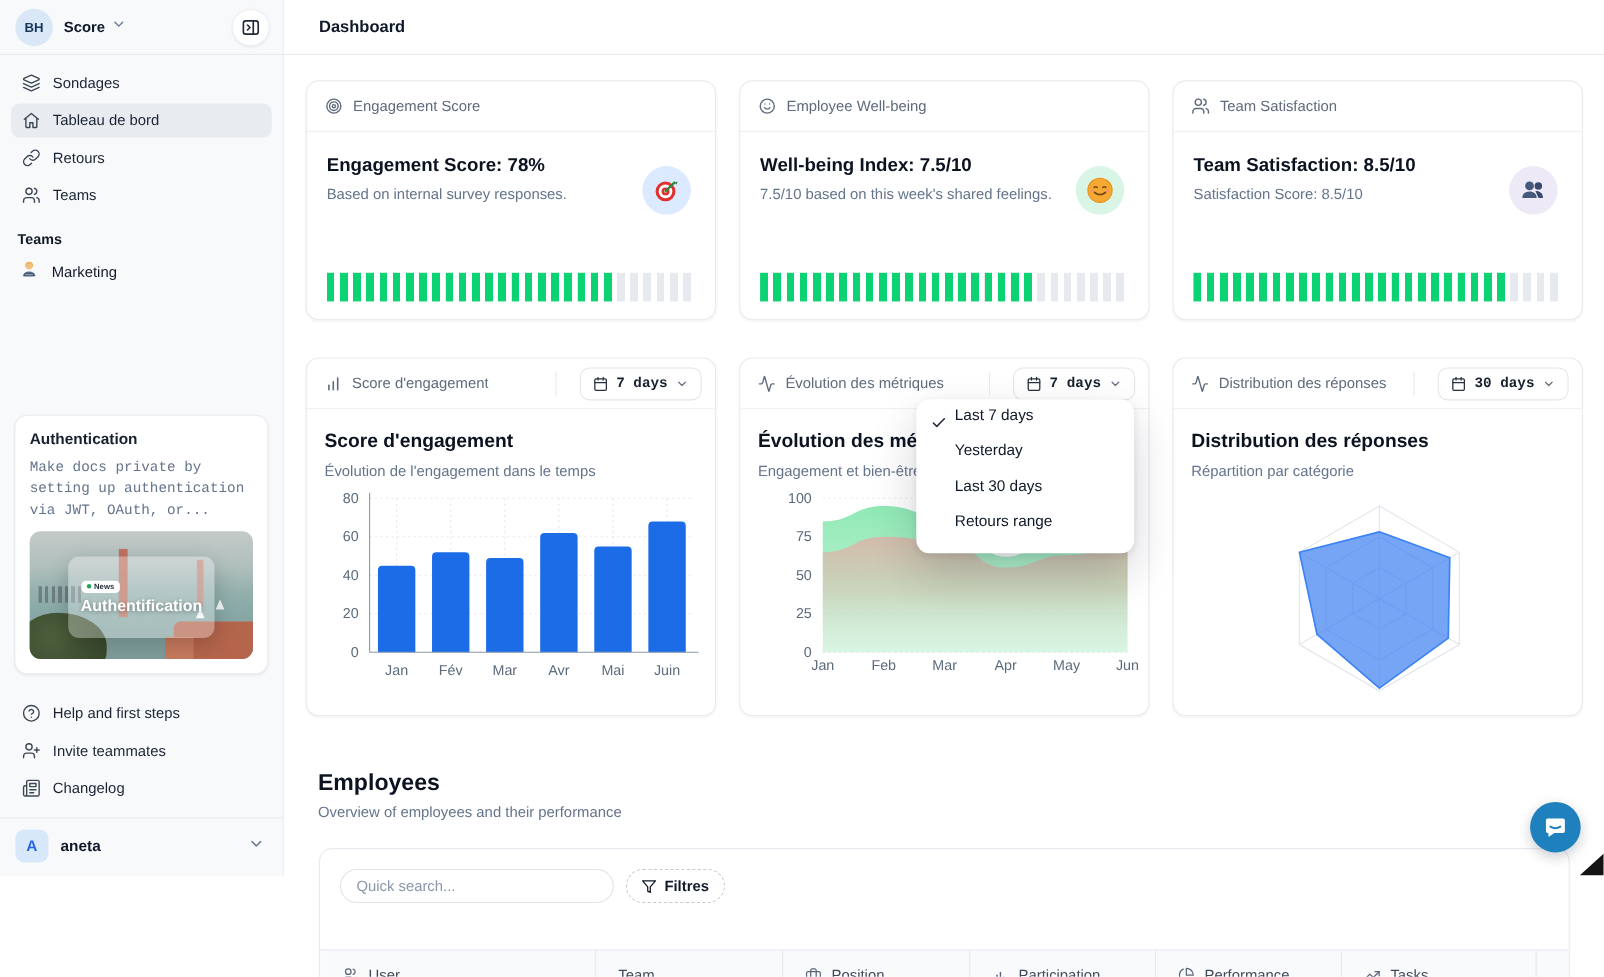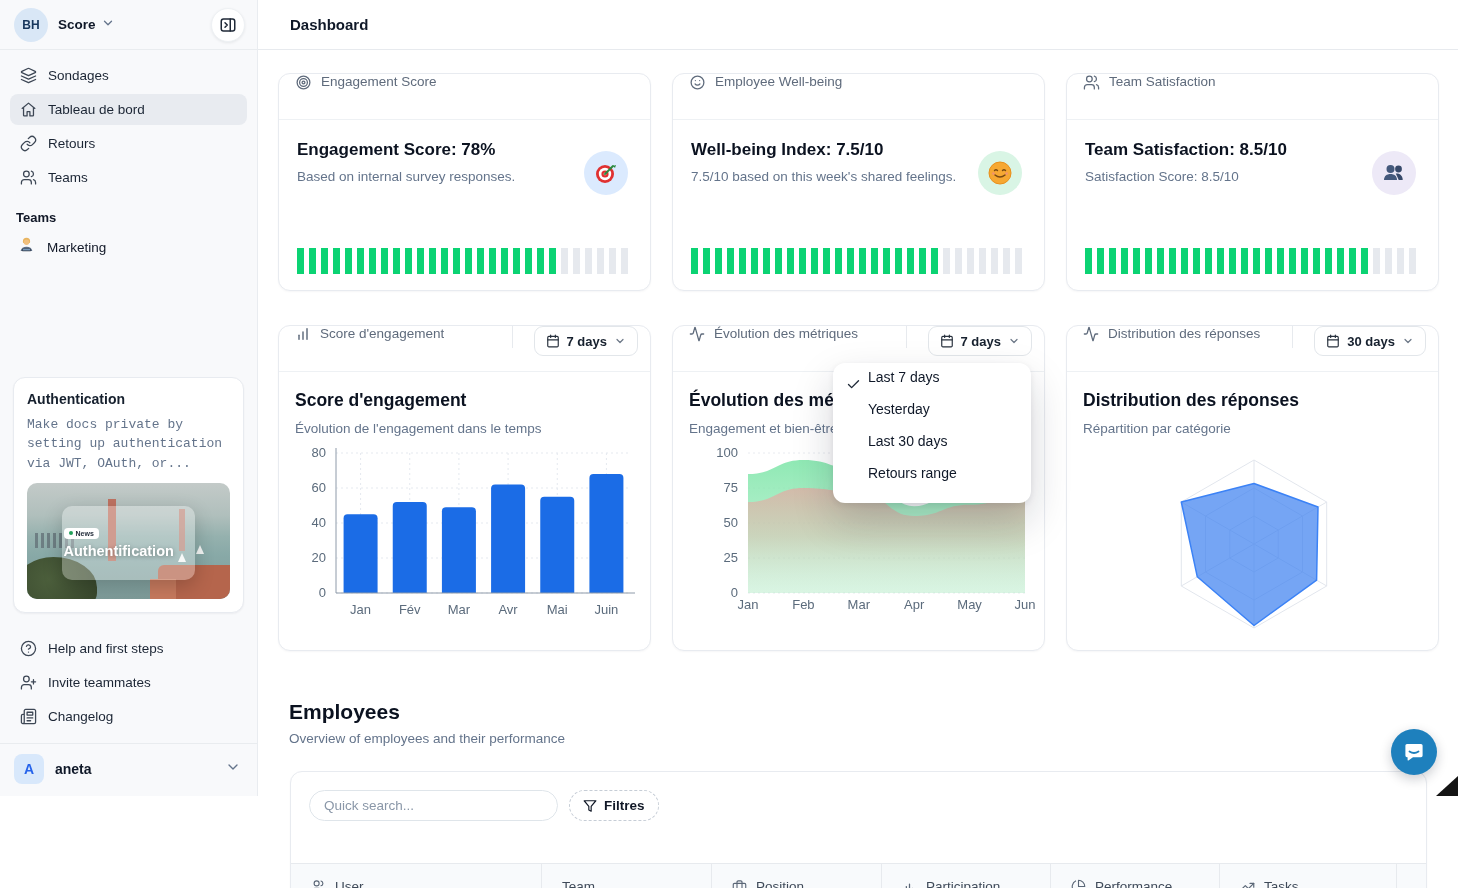--- a/index.html
+++ b/index.html
@@ -40,21 +40,21 @@
   .pi-tower2 { position:absolute; right:22%; top:26px; width:6px; height:42px; background:#c47463; opacity:.7; }
   .pi-trees { position:absolute; left:-10px; bottom:-14px; width:80px; height:56px;
     background:radial-gradient(circle at 40% 40%, #4c5f3c, #36452b); border-radius:50% 60% 40% 50%; }
   .pi-brick { position:absolute; right:0; bottom:0; width:72px; height:34px; background:#b5654c;
     border-radius:6px 0 0 0; }
   .pi-brick2 { position:absolute; right:54px; bottom:0; width:26px; height:20px; background:#c77a5e; }
   .pi-sail { position:absolute; width:0; height:0; border-left:4px solid transparent;
     border-right:4px solid transparent; border-bottom:9px solid #f4f6f5; }
   .pi-overlay { position:absolute; left:17%; top:20%; width:66%; height:64%;
     background:rgba(255,255,255,.30); border-radius:10px; box-shadow:0 6px 20px rgba(0,0,0,.20);
-    display:flex; flex-direction:column; justify-content:center; padding-left:2px; gap:4px; }
+    display:flex; flex-direction:column; justify-content:center; padding-left:12px; gap:4px; }
   .pi-badge { display:inline-flex; align-items:center; gap:3px; background:#fff; border-radius:4px;
     font-size:7px; font-weight:700; color:#1f2937; padding:2px 5px; width:max-content; }
   .pi-badge .dot { width:4px; height:4px; border-radius:50%; background:#22a15a; }
   .pi-title { color:#fff; font-size:14.5px; font-weight:700; text-shadow:0 1px 4px rgba(0,0,0,.35); }
   .sb-footer { padding:4px 10px 0 10px; }
   .sb-divider { height:1px; background:#e9ecef; margin:8px 0 0 0; }
   .workspace { display:flex; align-items:center; gap:11px; padding:10px 16px 12px 14px; cursor:pointer; }
   .avatar-a { width:30px; height:30px; border-radius:8px; background:#d8e8fb; color:#2563eb;
     font-size:14px; font-weight:700; display:flex; align-items:center; justify-content:center; }
   .workspace .nm { font-size:14px; font-weight:700; color:#0f1828; }
@@ -64,42 +64,42 @@
   .main { flex:1; display:flex; flex-direction:column; min-width:0; }
   .topbar { height:50px; min-height:50px; display:flex; align-items:center; padding-left:32px;
     border-bottom:1px solid #e7eaee; }
   .topbar-title { font-size:15px; font-weight:600; color:#0f1828; }
   .content { padding:23px 19px 0 20px; }
 
   .stats-row { display:flex; gap:21px; }
   .card { background:#fff; border:1px solid #e8ebf0; border-radius:12px;
     box-shadow:0 1px 2px rgba(15,23,42,.04); position:relative; overflow:hidden; }
   .stat-card { flex:1; height:218px; }
-  .card-header { height:46px; display:flex; gap:9px; padding:0 16px;
+  .card-header { height:46px; display:flex; align-items:center; gap:9px; padding:0 16px;
     border-bottom:1px solid #eef1f4; color:#5f6b7c; }
   .card-header .ic { display:flex; color:#5f6b7c; }
   .card-header .hd-label { font-size:13.5px; font-weight:500; color:#5f6b7c; white-space:nowrap;
     overflow:hidden; text-overflow:ellipsis; }
   .stat-body { padding:20px 18px 0 18px; }
   .stat-headline { font-size:17px; font-weight:600; color:#0b1220; }
   .stat-sub { font-size:13.5px; color:#64748b; margin-top:9px; }
   .emoji-circle { position:absolute; top:77px; right:22px; width:44px; height:44px; border-radius:50%;
     display:flex; align-items:center; justify-content:center; }
   .progress { position:absolute; left:18px; right:18px; bottom:16px; height:26px;
     background:repeating-linear-gradient(90deg,#e6e9ee 0 7px,transparent 7px 12px); }
   .progress-fill { height:100%; background:repeating-linear-gradient(90deg,#0bd373 0 7px,transparent 7px 12px); }
 
   .charts-row { display:flex; gap:21px; margin-top:34px; }
   .chart-card { flex:1; height:326px; }
   .chart-card .card-header { padding-right:12px; }
   .hd-spacer { flex:1; }
   .hd-vline { width:1px; height:22px; background:#e7eaee; margin-right:12px; }
   .range-btn { display:flex; align-items:center; gap:7px; height:30px; padding:0 11px;
     border:1px solid #e2e6ea; border-radius:9px; background:#fff; cursor:pointer;
-    font-size:13px; font-weight:600; color:#16202e; }
+    font-size:13px; font-weight:600; color:#16202e;font-family:Liberation Mono, monospace; }
   .range-btn .chev { color:#6b7686; display:flex; }
   .range-btn .cal { color:#27303d; display:flex; }
   .chart-title-block { padding:18px 18px 0 16px; }
   .chart-title { font-size:17.5px; font-weight:700; color:#0b1220; }
   .chart-sub { font-size:13.5px; color:#64748b; margin-top:10px; white-space:nowrap; overflow:hidden; }
   .chart-svg { position:absolute; left:0; top:112px; }
   .radar-svg { position:absolute; left:0; top:46px; }
   svg text.tick { font-family:"Liberation Sans",sans-serif; font-size:13px; fill:#5b6b7c; }
 
   

